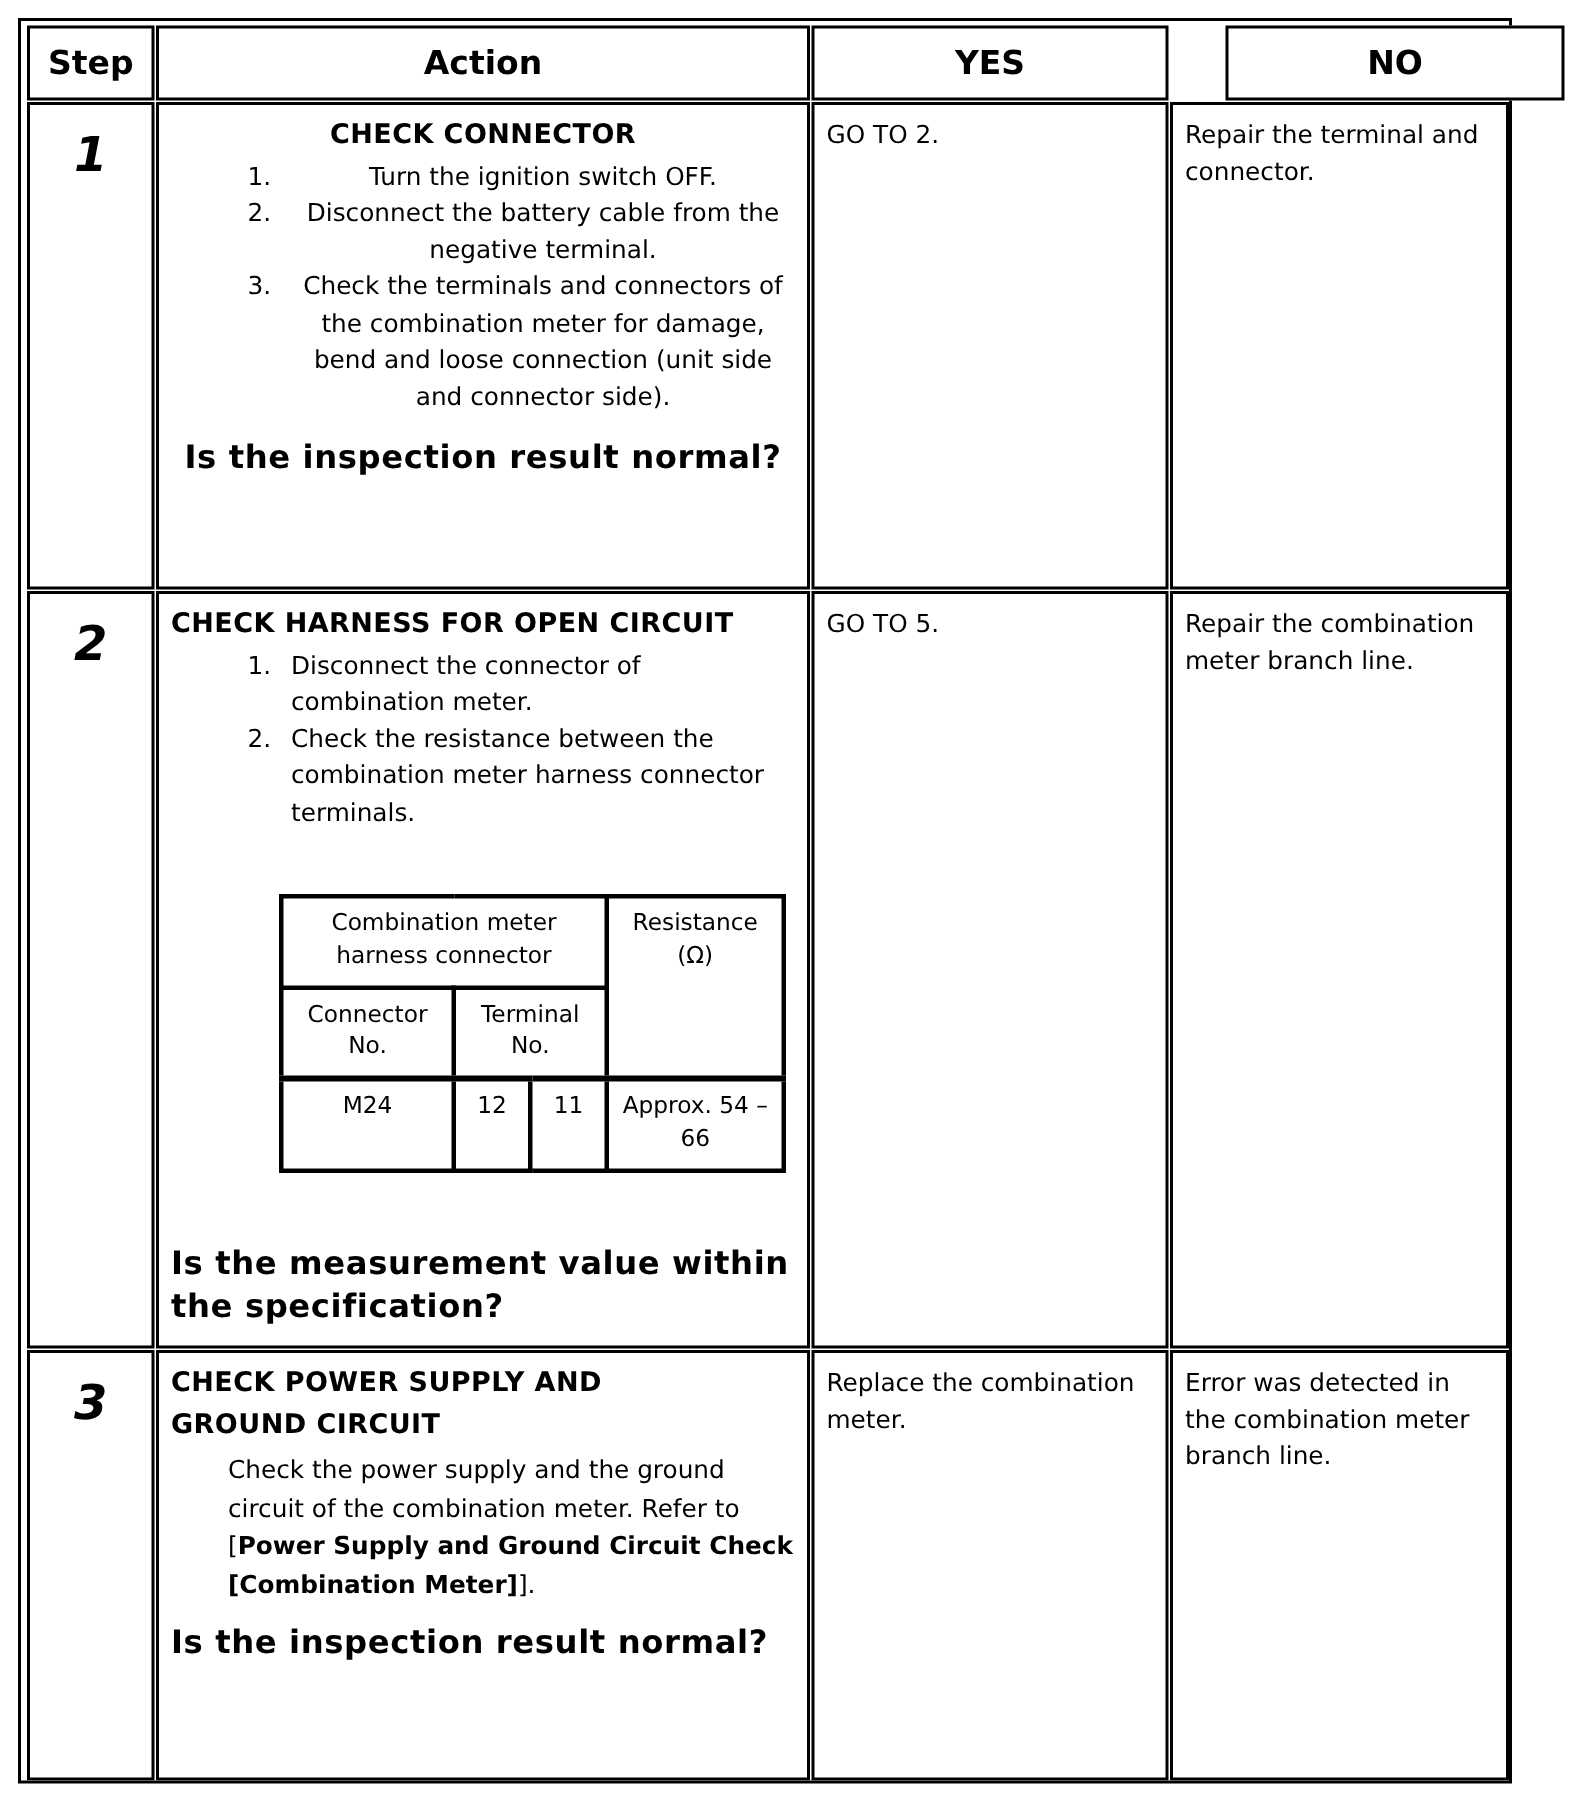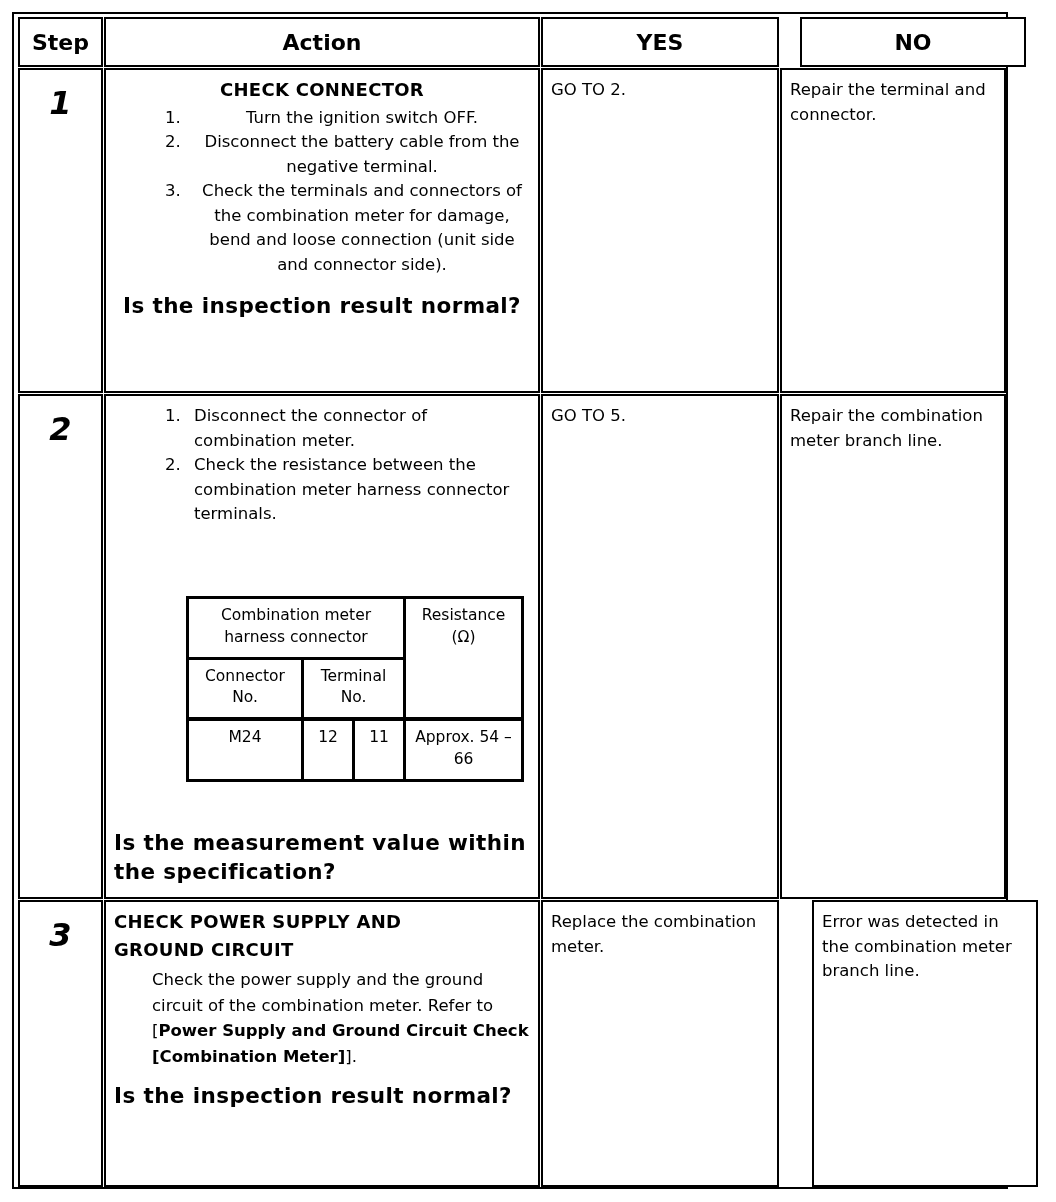--- a/index.html
+++ b/index.html
@@ -33,39 +33,40 @@
 
 <div class="cell hdr" style="left:18px; top:17px; width:85px; height:50px;text-align:center;">
     <span>Step</span>
   </div>
 <div class="cell hdr" style="left:104px; top:17px; width:436px; height:50px;">
     <span>Action</span>
   </div>
 <div class="cell hdr" style="left:541px; top:17px; width:238px; height:50px;">
     <span>YES</span>
   </div>
-<div class="cell hdr" style="left:800px; top:17px; width:226px; height:50px;">
+<div class="cell hdr" style="left:817px; top:17px; width:226px; height:50px;">
     <span>NO</span>
   </div>
 
 <div class="cell stepnum" style="left:18px; top:68px; width:85px; height:325px;"><span>1</span></div>
 <div class="cell act" style="left:104px; top:68px; width:436px; height:325px;text-align:center;">
   <div class="act-title">CHECK CONNECTOR</div>
   <ol class="steps">
     <li>Turn the ignition switch OFF.</li>
     <li>Disconnect the battery cable from the negative terminal.</li>
     <li>Check the terminals and connectors of the combination meter for damage, bend and loose connection (unit side and connector side).</li>
   </ol>
   <div class="question" style="margin-top:14px;">Is the inspection result normal?</div>
 </div>
 <div class="cell txt" style="left:541px; top:68px; width:238px; height:325px;"><span>GO TO 2.</span></div>
 <div class="cell txt" style="left:780px; top:68px; width:226px; height:325px;"><span>Repair the terminal and connector.</span></div>
 
 <div class="cell stepnum" style="left:18px; top:394px; width:85px; height:505px;"><span>2</span></div>
 <div class="cell act" style="left:104px; top:394px; width:436px; height:505px;">
+  <div class="act-title" style="width:380px;">CHECK HARNESS FOR OPEN CIRCUIT</div>
   <ol class="steps">
     <li>Disconnect the connector of combination meter.</li>
     <li>Check the resistance between the combination meter harness connector terminals.</li>
   </ol>
   <div class="question" style="position:absolute; left:8px; top:432px;">Is the measurement value within the specification?</div>
 </div>
 <table class="sub" style="left:186px; top:596px; width:338px; height:186px;">
   <tbody>
       <tr>
     <td colspan="3" style="width:205px;">Combination meter harness connector</td>
@@ -86,13 +87,13 @@
 <div class="cell txt" style="left:541px; top:394px; width:238px; height:505px;"><span>GO TO 5.</span></div>
 <div class="cell txt" style="left:780px; top:394px; width:226px; height:505px;"><span>Repair the combination meter branch line.</span></div>
 
 <div class="cell stepnum" style="left:18px; top:900px; width:85px; height:287px;"><span>3</span></div>
 <div class="cell act" style="left:104px; top:900px; width:436px; height:287px;">
   <div class="act-title" style="width:380px;">CHECK POWER SUPPLY AND GROUND CIRCUIT</div>
   <div class="para"><span>Check the power supply and the ground circuit of the combination meter. Refer to [</span><span class="link">Power Supply and Ground Circuit Check [Combination Meter]</span><span>].</span></div>
   <div class="question" style="margin-top:12px;">Is the inspection result normal?</div>
 </div>
 <div class="cell txt" style="left:541px; top:900px; width:238px; height:287px;"><span>Replace the combination meter.</span></div>
-<div class="cell txt" style="left:812px; top:900px; width:226px; height:287px;"><span>Error was detected in the combination meter branch line.</span></div>
+<div class="cell txt" style="left:780px; top:900px; width:226px; height:287px;"><span>Error was detected in the combination meter branch line.</span></div>
 
 </body></html>

